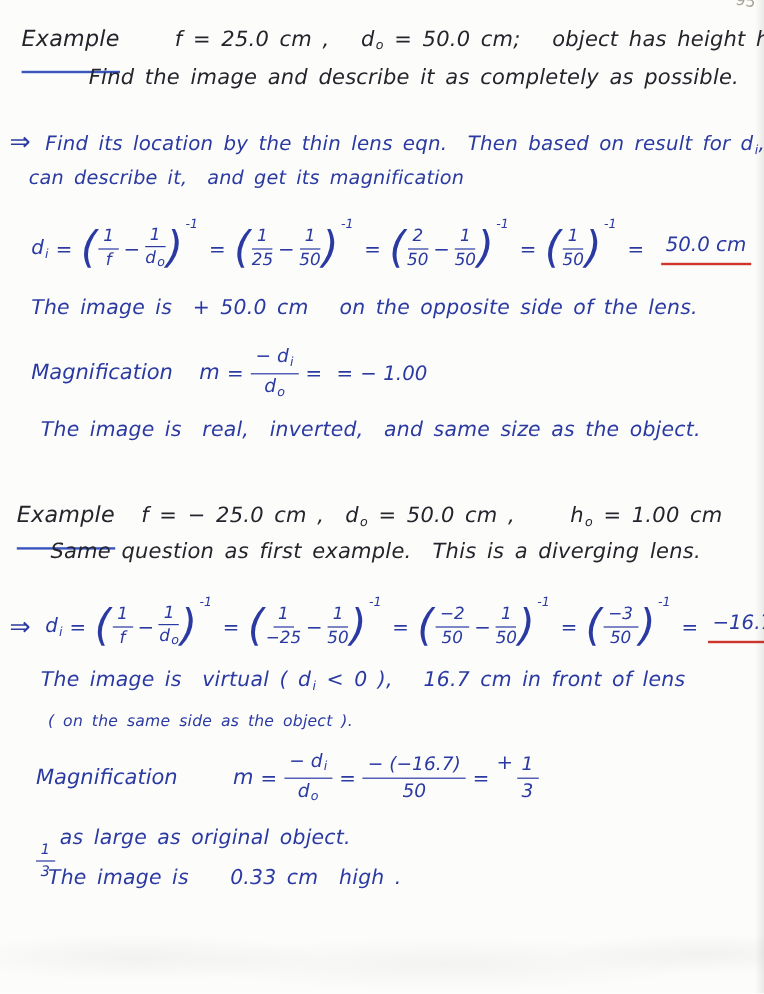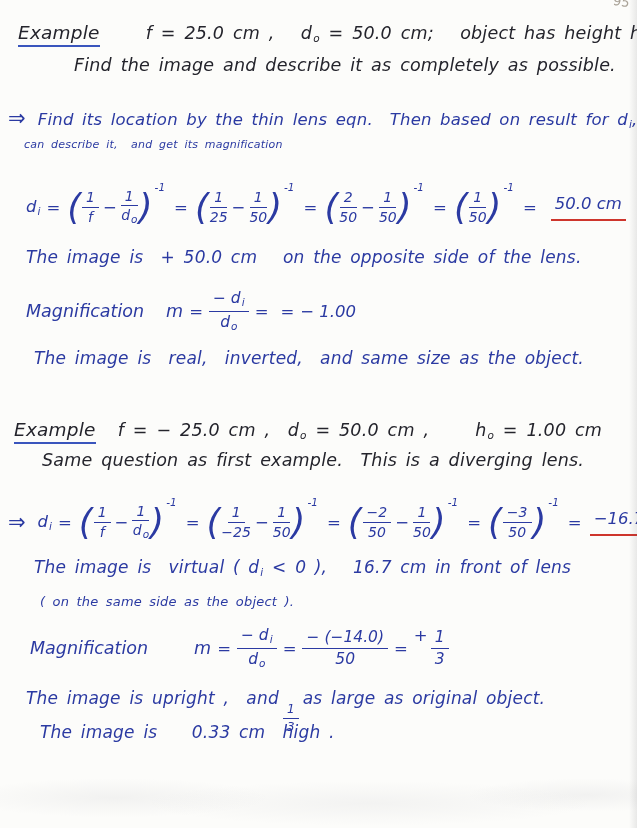--- a/index.html
+++ b/index.html
@@ -20,21 +20,21 @@
     color:#aaa398; font-size:13px; transform:rotate(8deg); }
 
   .black { color:#24242c; }
   .blue  { color:#2b3aa2; }
 
   .textline { position:absolute; white-space:nowrap; font-size:17.5px;
     letter-spacing:0.2px; word-spacing:3px; }
   .eqline { position:absolute; display:flex; align-items:center;
     white-space:nowrap; font-size:16.5px; }
 
-  .exu { border-bottom:2.2px solid #3a55bd; padding-bottom:2px; }
+  .exu { border-bottom:2.2px solid #3a55bd; padding-bottom:16px; }
   .lbl { font-size:18.5px; }
 
   .arrow { font-style:normal; font-size:21px; margin-right:12px; }
 
   .frac { display:inline-flex; flex-direction:column; align-items:center;
     line-height:1.05; font-size:14px; text-align:center; }
   .frac .num { border-bottom:1.4px solid currentColor; padding:0 4px 2px; }
   .frac .den { padding-top:2px; }
   .frac.md { font-size:15.5px;text-align:center; }
   .frac.sm { display:inline-flex; font-size:12px; vertical-align:-9px; margin:0 4px; }
@@ -57,21 +57,21 @@
   <div class="pencil">95</div>
 
   <div class="textline black" style="top:22px; left:18px;">
     <span class="exu lbl">Example</span><span class="gapXL">f = 25.0 cm ,&nbsp;&nbsp; d</span><span class="ssub">o</span><span> = 50.0 cm;&nbsp;&nbsp; object has height h</span>
   </div>
   <div class="textline black" style="top:55px; left:30px;margin-left:44px;">Find the image and describe it as completely as possible.</div>
 
   <div class="textline blue" style="top:106px; left:8px; font-size:16.5px;">
     <span class="arrow">⇒</span><span>Find its location by the thin lens eqn.&nbsp; Then based on result for d</span><span class="ssub">i</span><span>,</span>
   </div>
-  <div class="textline blue" style="top:138px; left:24px; font-size:11px;">can describe it,&nbsp; and get its magnification</div>
+  <div class="textline blue" style="top:138px; left:24px; font-size:16px;">can describe it,&nbsp; and get its magnification</div>
 
   <div class="eqline blue" style="top:180px; left:26px; height:54px;">
     <span class="tok"><span>d</span><span class="ssub">i</span></span>
     <span class="eqsign">=</span>
     <span class="par">(</span>
     <span class="frac">
         <span class="num">1</span>
         <span class="den">f</span>
       </span>
     <span class="op">−</span>
@@ -203,33 +203,33 @@
   <div class="eqline blue" style="top:620px; left:30px; height:56px;">
     <span style="font-size:17.5px;">Magnification</span>
     <span class="gapXL" style="font-size:17.5px;">m</span>
     <span class="eqsign">=</span>
     <span class="frac md">
         <span class="num"><span>− d</span><span class="ssub">i</span></span>
         <span class="den"><span>d</span><span class="ssub">o</span></span>
       </span>
     <span class="eqsign">=</span>
     <span class="frac md">
-        <span class="num">− (−14.0)</span>
+        <span class="num">− (−16.7)</span>
         <span class="den">50</span>
       </span>
     <span class="eqsign">=</span>
     <span style="align-self:flex-start; padding-top:6px; margin-right:3px;">+</span>
     <span class="frac md">
         <span class="num">1</span>
         <span class="den">3</span>
       </span>
   </div>
 
   <div class="textline blue" style="top:688px; left:26px; font-size:17px;">
-    <span>The image is upright ,&nbsp; and</span><span class="frac sm">
+    <span class="frac sm">
         <span class="num">1</span>
         <span class="den">3</span>
       </span><span>as large as original object.</span>
   </div>
   <div class="textline blue" style="top:722px; left:40px; font-size:17px;">The image is&nbsp;&nbsp;&nbsp; 0.33 cm&nbsp; high .</div>
 
   <div class="bottom-shade"></div>
   <div class="right-shade"></div>
 </div>
 

